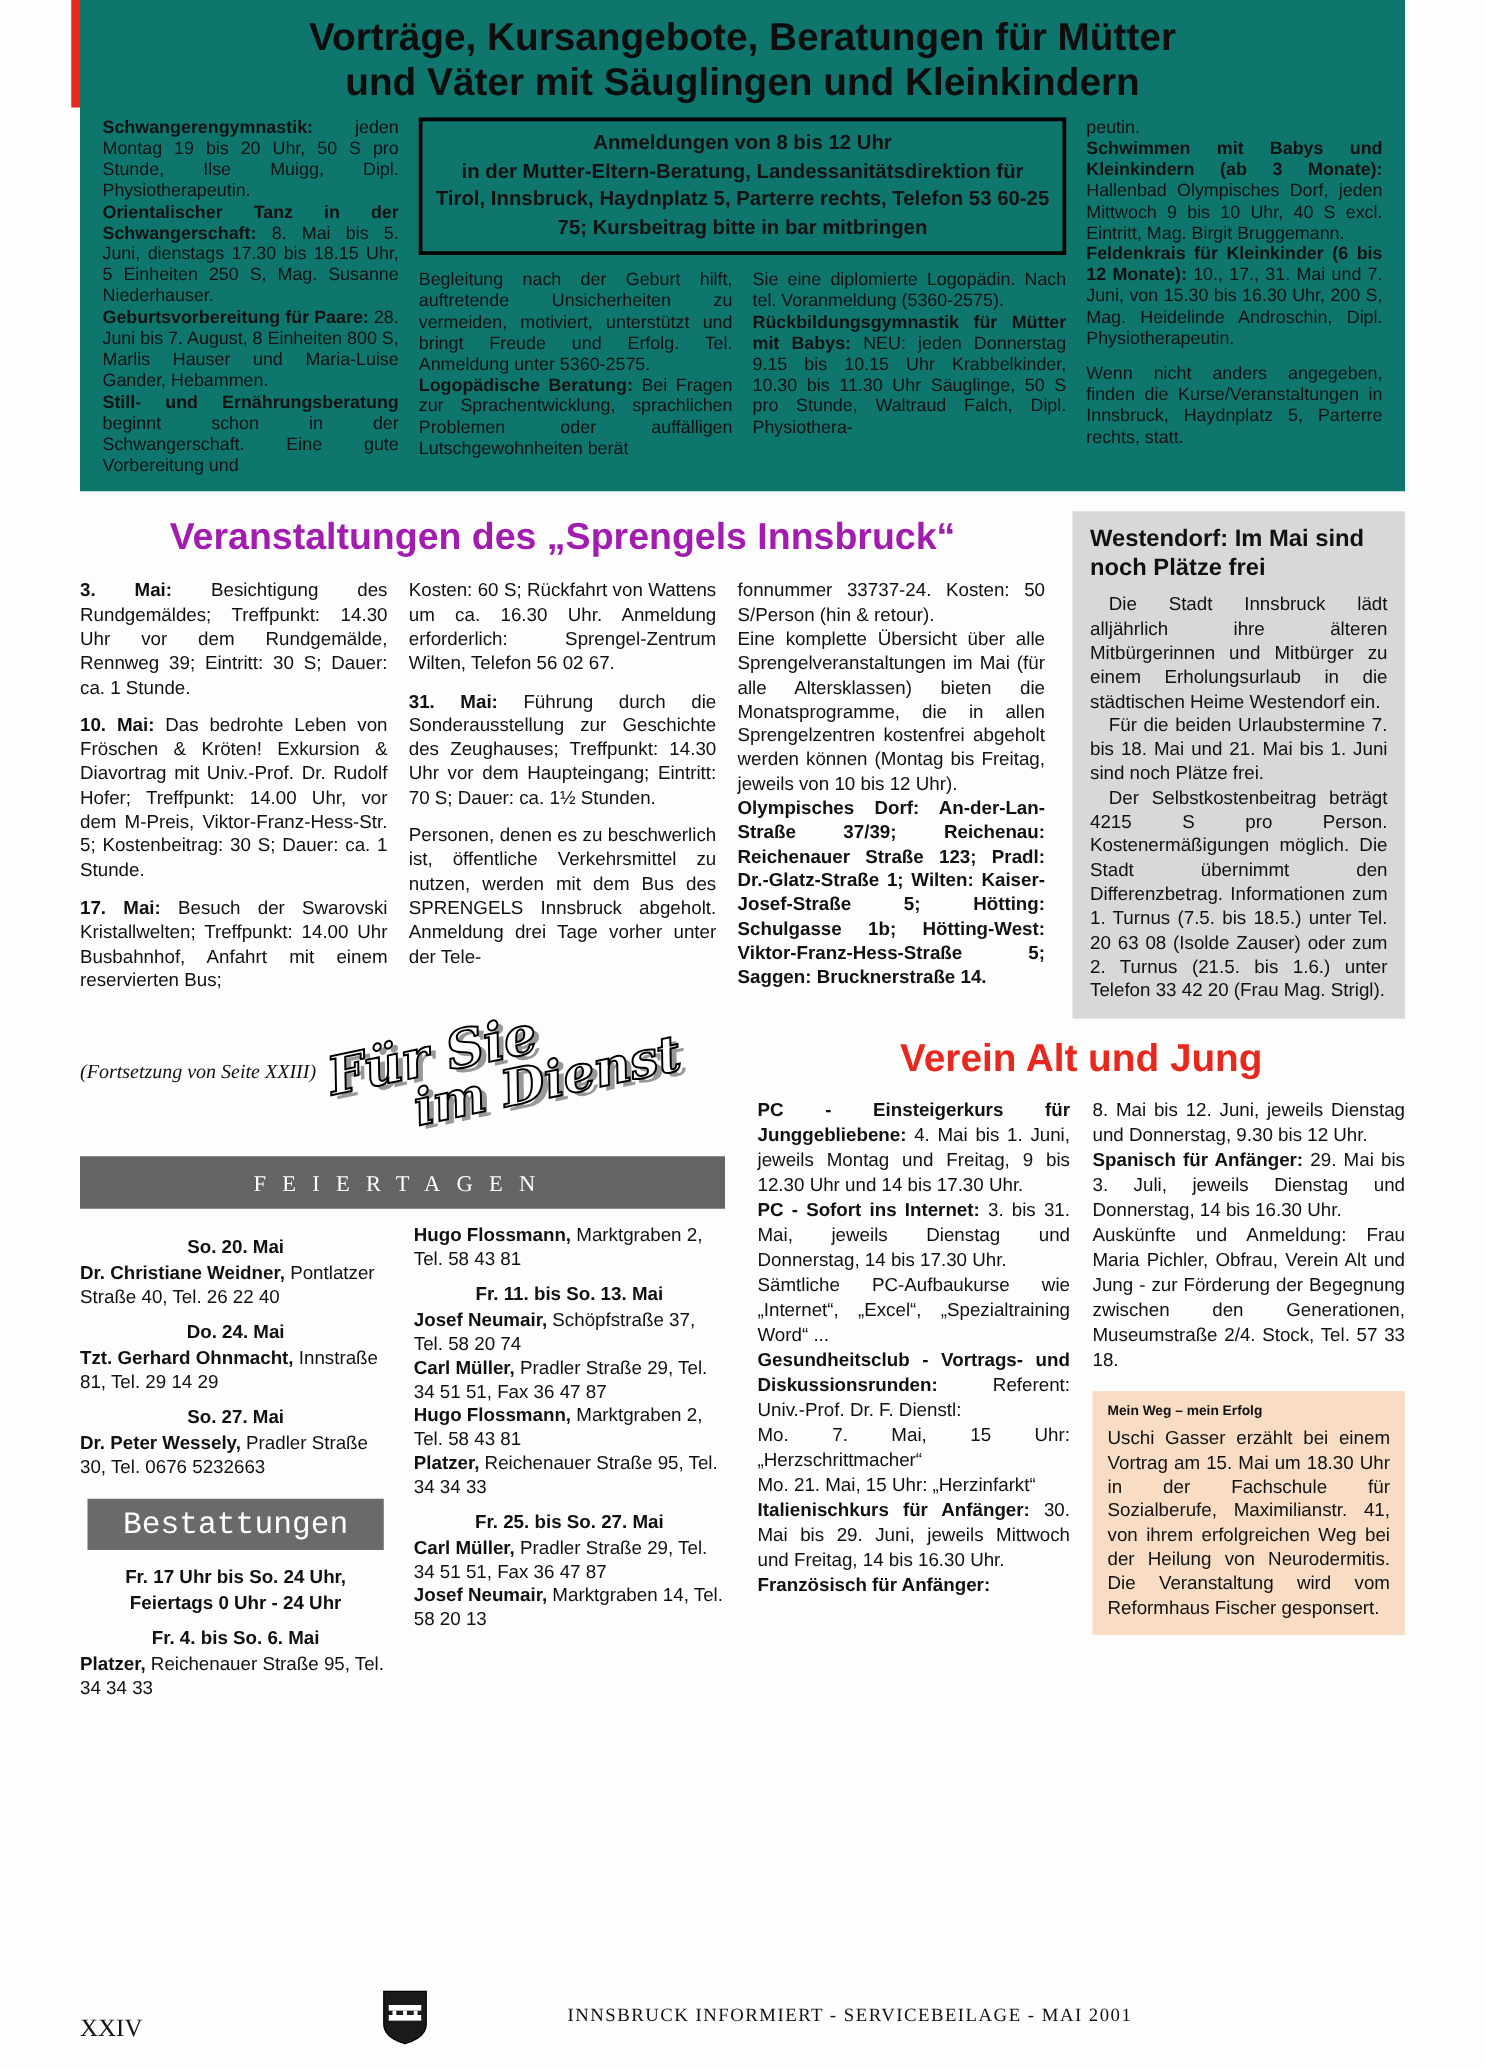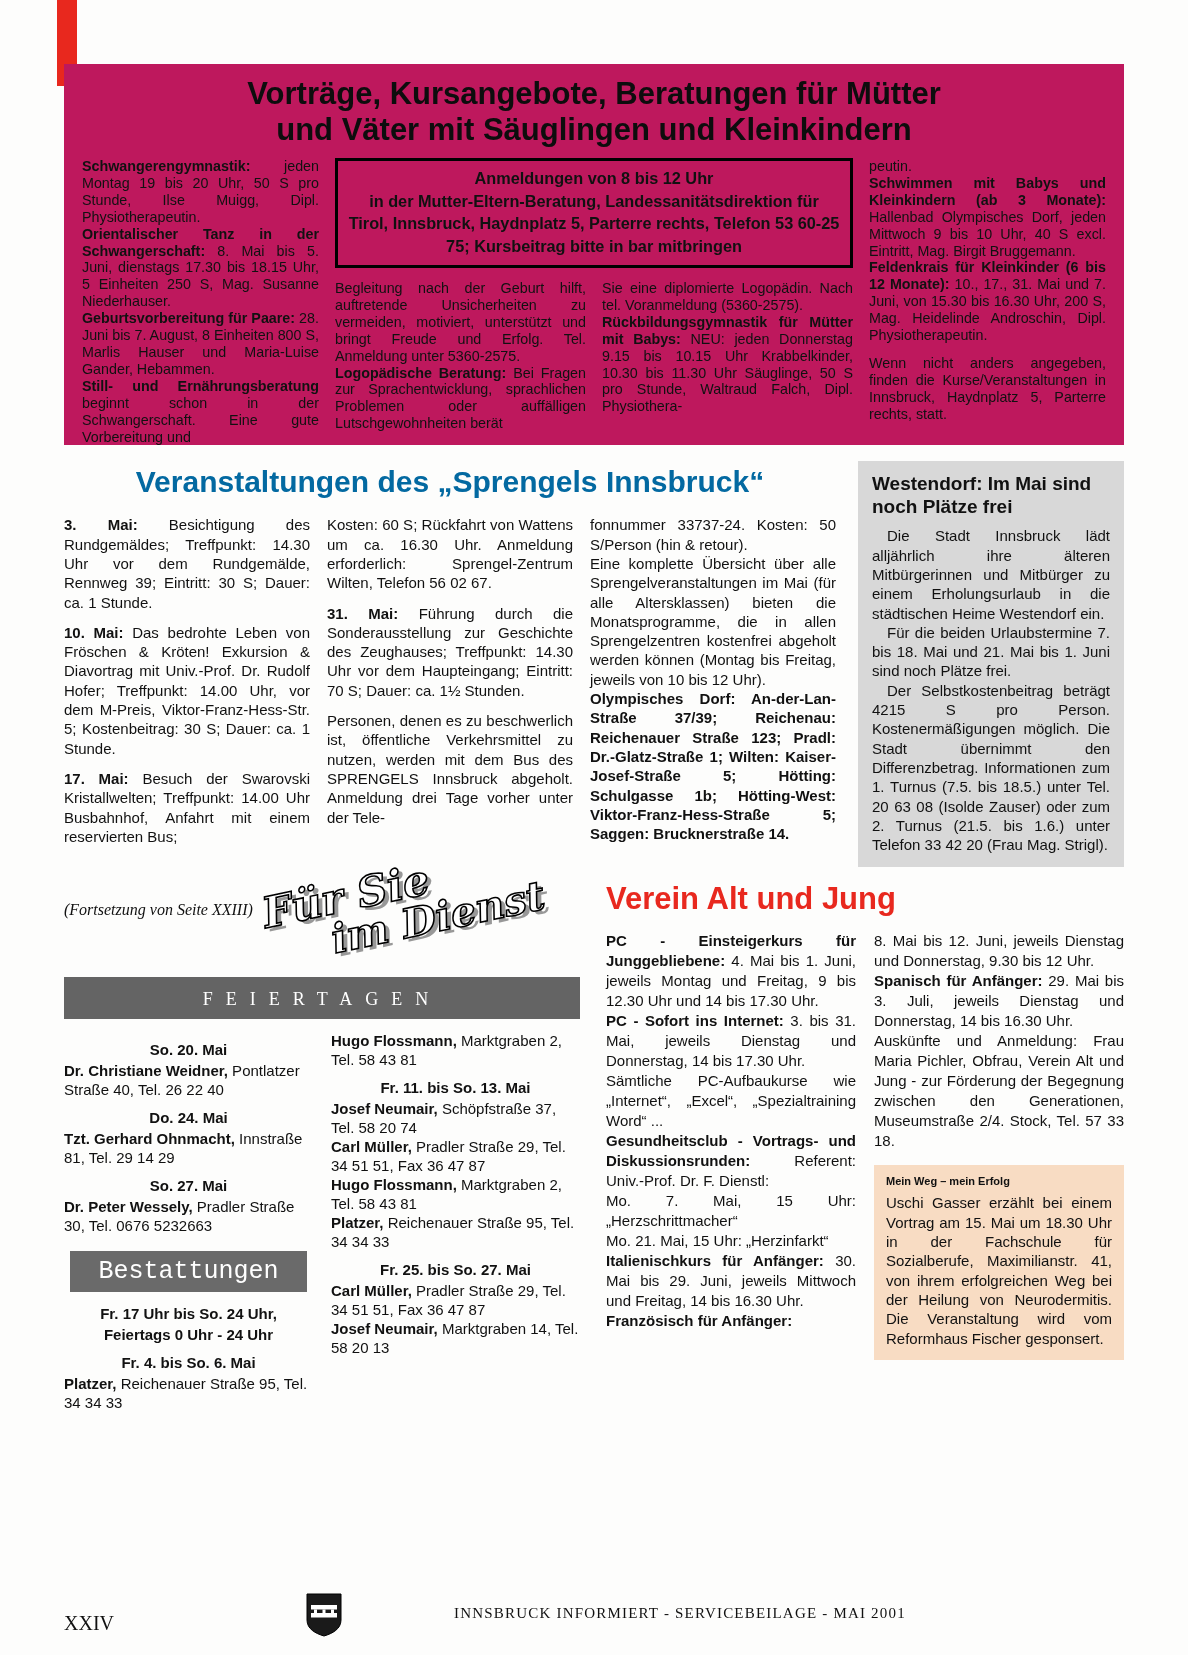--- a/index.html
+++ b/index.html
@@ -14,35 +14,35 @@
 
   
   .para { margin:0; text-align:justify; font-size:15px; line-height:19.5px; }
   .para b { font-weight:700; }
   .para.center { text-align:center; margin:9px 0 2px; }
   .para.gap { margin-top:11px; }
   .para.tight { margin-top:0; }
   .para.ind { text-indent:15px; }
 
   
-  .top-section { margin-top:64px; background:#be185d; padding:10px 18px 0; }
+  .top-section { background:#0f766e; padding:10px 18px 12px; }
   .top-title { text-align:center; font-weight:700; font-size:31px; line-height:36px; margin:2px 0 10px; color:#0d0d0d; }
   .top-cols { display:flex; gap:16px; }
   .tcol { width:237px; flex:none; }
   .tmid { flex:1; min-width:0; }
   .tmid-cols { display:flex; gap:16px; margin-top:12px; }
   .tmid-cols > div { flex:1; min-width:0; }
   .top-section .para { font-size:14.3px; line-height:16.9px; }
   .anm-box { border:3px solid #000; padding:6px 10px 8px; text-align:center; }
   .anm-line1, .anm-body { font-weight:700; font-size:16.3px; line-height:22.5px; }
 
   
   .sprengel { display:flex; margin-top:16px; }
   .sp-left { width:772px; flex:none; }
-  .sp-title { font-size:30px; font-weight:700; text-align:center; margin:4px 0 16px; color:#0369a1; }
+  .sp-title { font-size:30px; font-weight:700; text-align:center; margin:4px 0 16px; color:#a21caf; }
   .sp-cols { display:flex; gap:17px; }
   .sp-col { flex:1; min-width:0; }
   .sp-cols .para { line-height:19.3px; }
   .westendorf { flex:1; margin-left:22px; background:#d8d8d8; padding:11px 14px 13px; align-self:flex-start; }
   .west-head { font-size:19px; font-weight:700; line-height:23px; margin:0 0 8px; }
   .westendorf .para { line-height:19.3px; }
 
   
   .bottom { display:flex; margin-top:14px; }
   .bleft { width:516px; flex:none; position:relative; }
@@ -57,21 +57,21 @@
   .wb1 { font-size:18px; letter-spacing:8px; line-height:26px; }
   .wb2 { font-size:18px; letter-spacing:13px; line-height:26px; }
   .duty-cols { display:flex; gap:18px; margin-top:12px; }
   .duty-col { flex:1; min-width:0; }
   .duty-cols .para { line-height:19px; text-align:left; }
   .duty-cols .para.center { text-align:center; }
   .best-banner { background:#6a6a6a; color:#fff; font-family:Liberation Mono, monospace;
       font-size:25px; text-align:center; padding:6px 0; margin:16px 6px 12px; }
 
   .bright { flex:1; margin-left:26px; min-width:0; }
-  .verein-title { color:#e8281e; font-size:31px; font-weight:700; text-align:left; margin:0 0 14px; }
+  .verein-title { color:#e8281e; font-size:31px; font-weight:700; text-align:center; margin:0 0 14px; }
   .verein-cols { display:flex; gap:18px; }
   .v-col { flex:1; min-width:0; }
   .verein-cols .para { line-height:20px; }
   .meinweg { background:#f8dcc3; padding:10px 12px 12px; margin-top:14px; }
   .mw-head { font-weight:700; font-size:11px; margin-bottom:6px; }
   .meinweg .para { line-height:19.3px; }
 
   
   .footer { position:absolute; left:64px; bottom:14px; width:1060px; height:48px;
       font-family:"Liberation Serif", serif; color:#111; }

